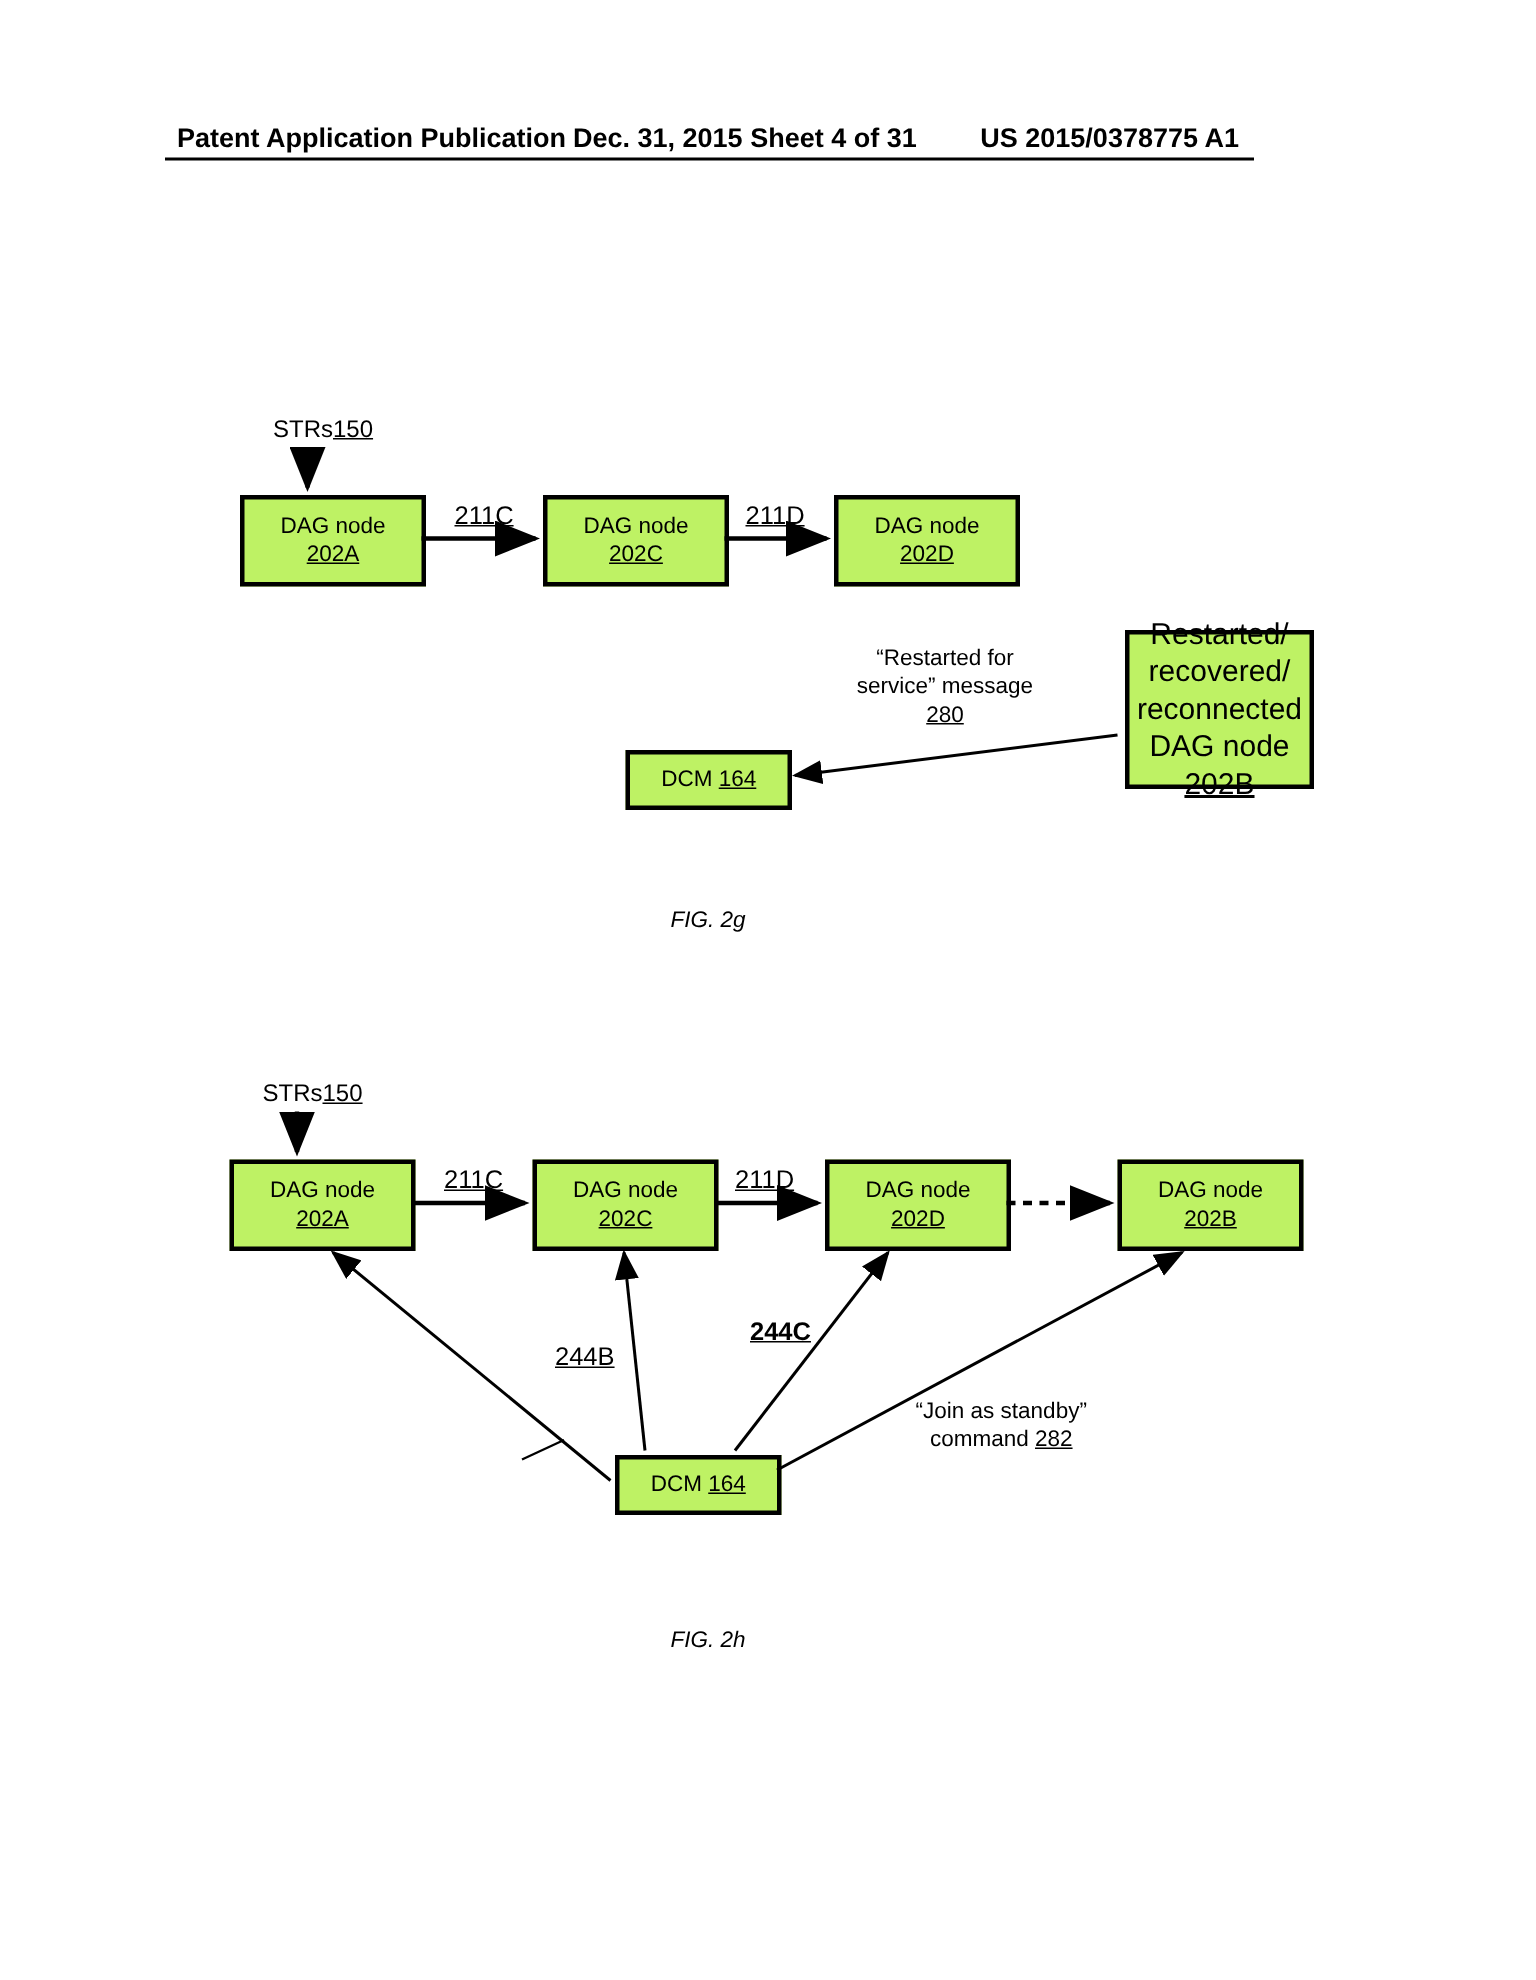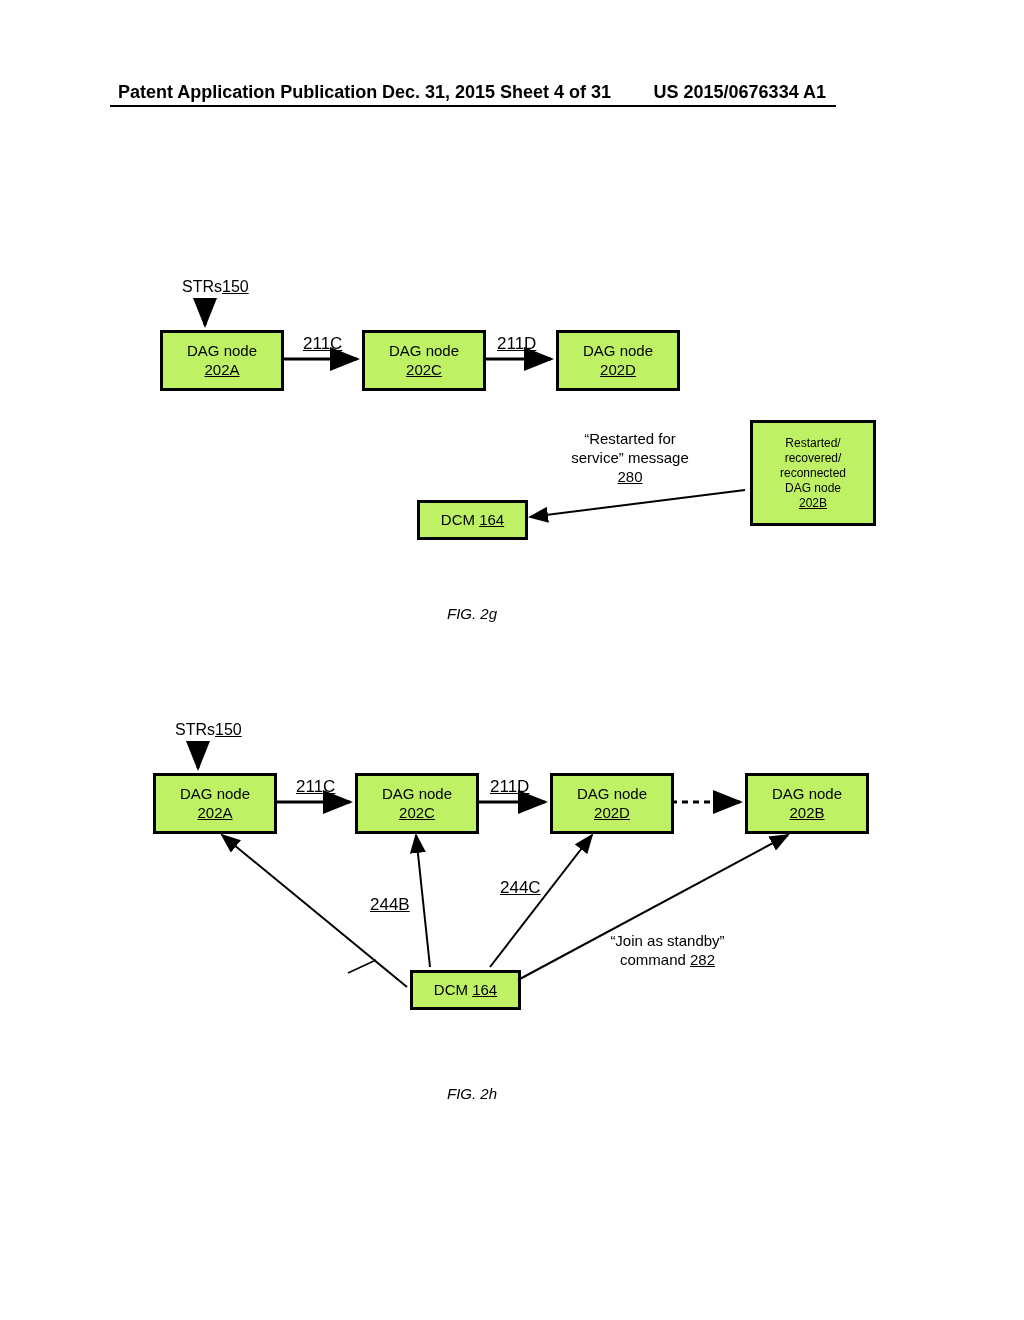--- a/index.html
+++ b/index.html
@@ -81,21 +81,21 @@
   }
 </style>
 </head>
 <body>
 
 <div class="page">
 
   <div class="header">
     <span class="left">Patent Application Publication</span>
     <span class="center">Dec. 31, 2015  Sheet 4 of 31</span>
-    <span class="right">US 2015/0676334 A1</span>
+    <span class="right">US 2015/0378775 A1</span>
   </div>
   <div class="hr"></div>
 
   <div class="strs" style="left:182px; top:278px;">
     <span>STRs</span><span class="u">150</span>
   </div>
 
   <div class="box" style="left:160px; top:330px; width:118px; height:55px;">
     <div class="nodetxt">
       <span>DAG node</span><br><span class="u">202A</span>
@@ -114,21 +114,21 @@
 
   <div class="arrowlabel" style="left:303px; top:334px;">211C</div>
   <div class="arrowlabel" style="left:497px; top:334px;">211D</div>
 
   <div class="msg" style="left:550px; top:430px; width:160px;">
     <span>“Restarted for</span><br>
     <span>service” message</span><br>
     <span class="u">280</span>
   </div>
 
-  <div class="box" style="left:750px; top:420px; width:120px; height:100px; font-size:12px;">
+  <div class="box" style="left:750px; top:420px; width:120px; height:100px; font-size:20px;">
     <div>
       <span>Restarted/</span><br>
       <span>recovered/</span><br>
       <span>reconnected</span><br>
       <span>DAG node</span><br>
       <span class="u">202B</span>
     </div>
   </div>
 
   <div class="box" style="left:417px; top:500px; width:105px; height:34px; flex-direction:row;">
@@ -159,21 +159,21 @@
   <div class="box" style="left:745px; top:773px; width:118px; height:55px;">
     <div class="nodetxt">
       <span>DAG node</span><br><span class="u">202B</span>
     </div>
   </div>
 
   <div class="arrowlabel" style="left:296px; top:777px;">211C</div>
   <div class="arrowlabel" style="left:490px; top:777px;">211D</div>
 
   <div class="arrowlabel" style="left:370px; top:895px;">244B</div>
-  <div class="arrowlabel" style="left:500px; top:878px;">244C</div>
+  <div class="arrowlabel" style="left:500px; top:878px;font-weight:bold;">244C</div>
 
 
   <div class="msg" style="left:580px; top:932px; width:175px; text-align:center;">
     <span>“Join as standby”</span><br>
     <span><span>command </span><span class="u">282</span></span>
   </div>
 
   <div class="box" style="left:410px; top:970px; width:105px; height:34px;">
     <div><span>DCM</span> <span class="u">164</span></div>
   </div>

